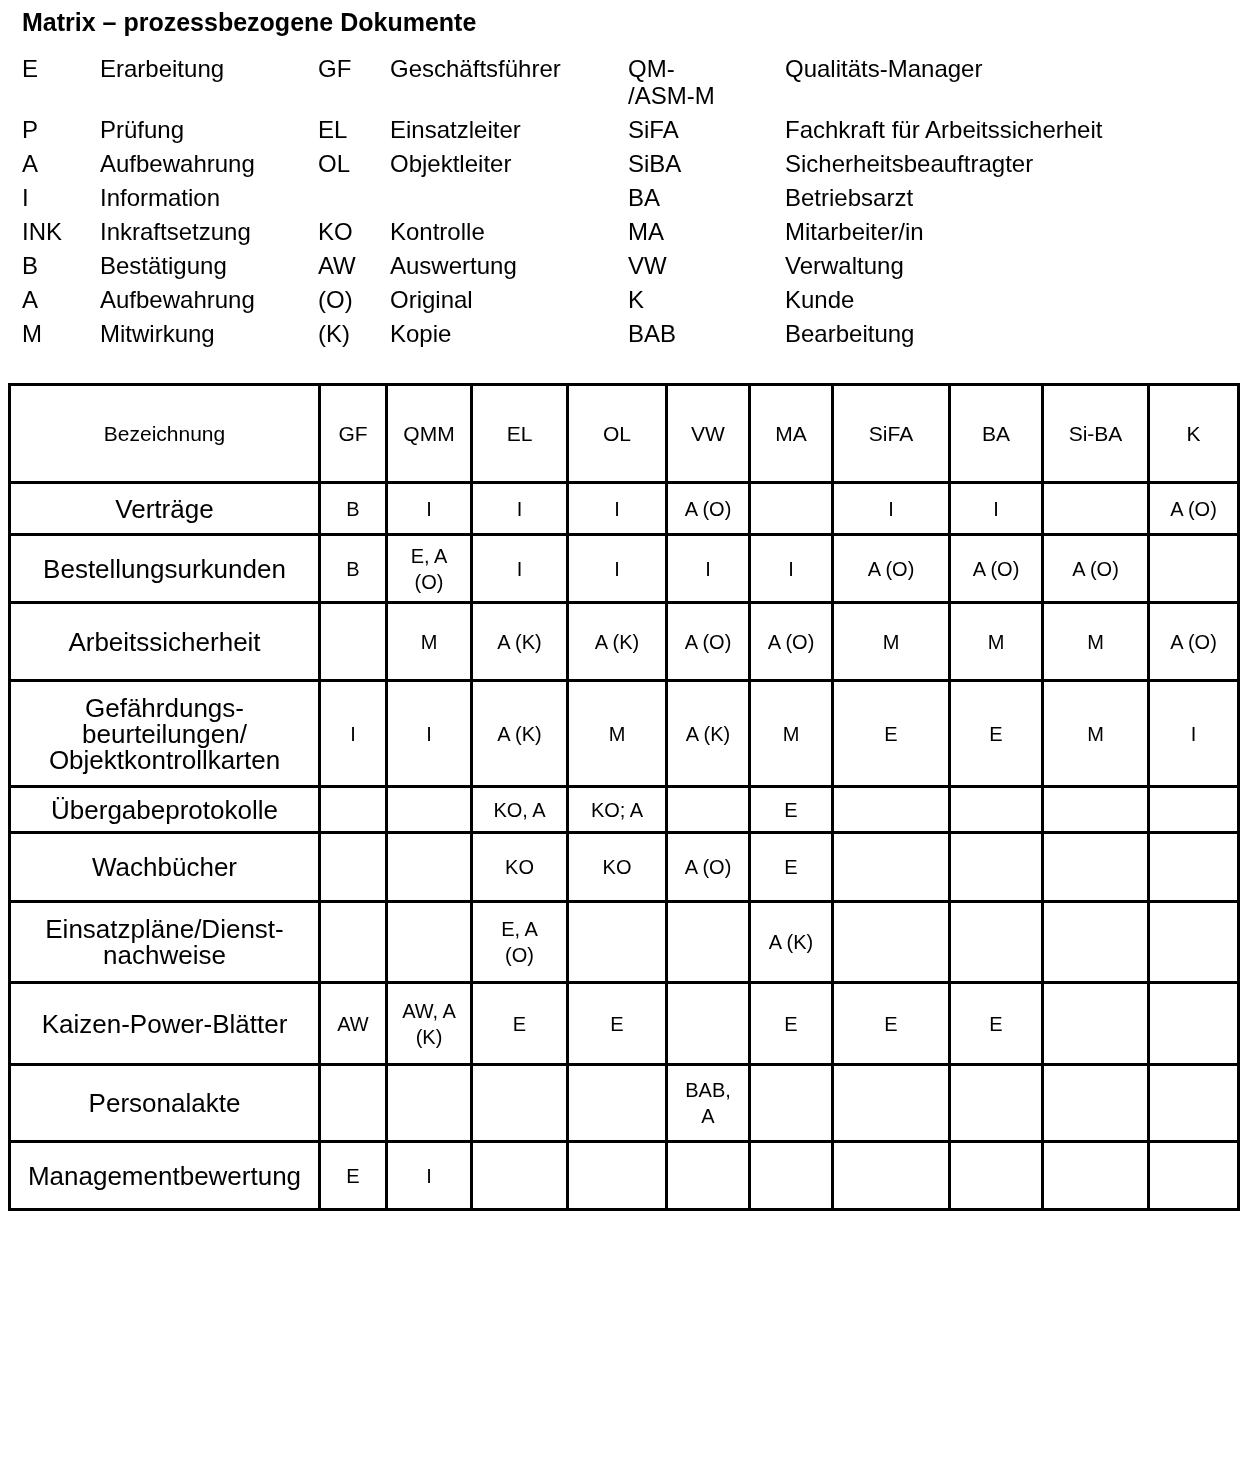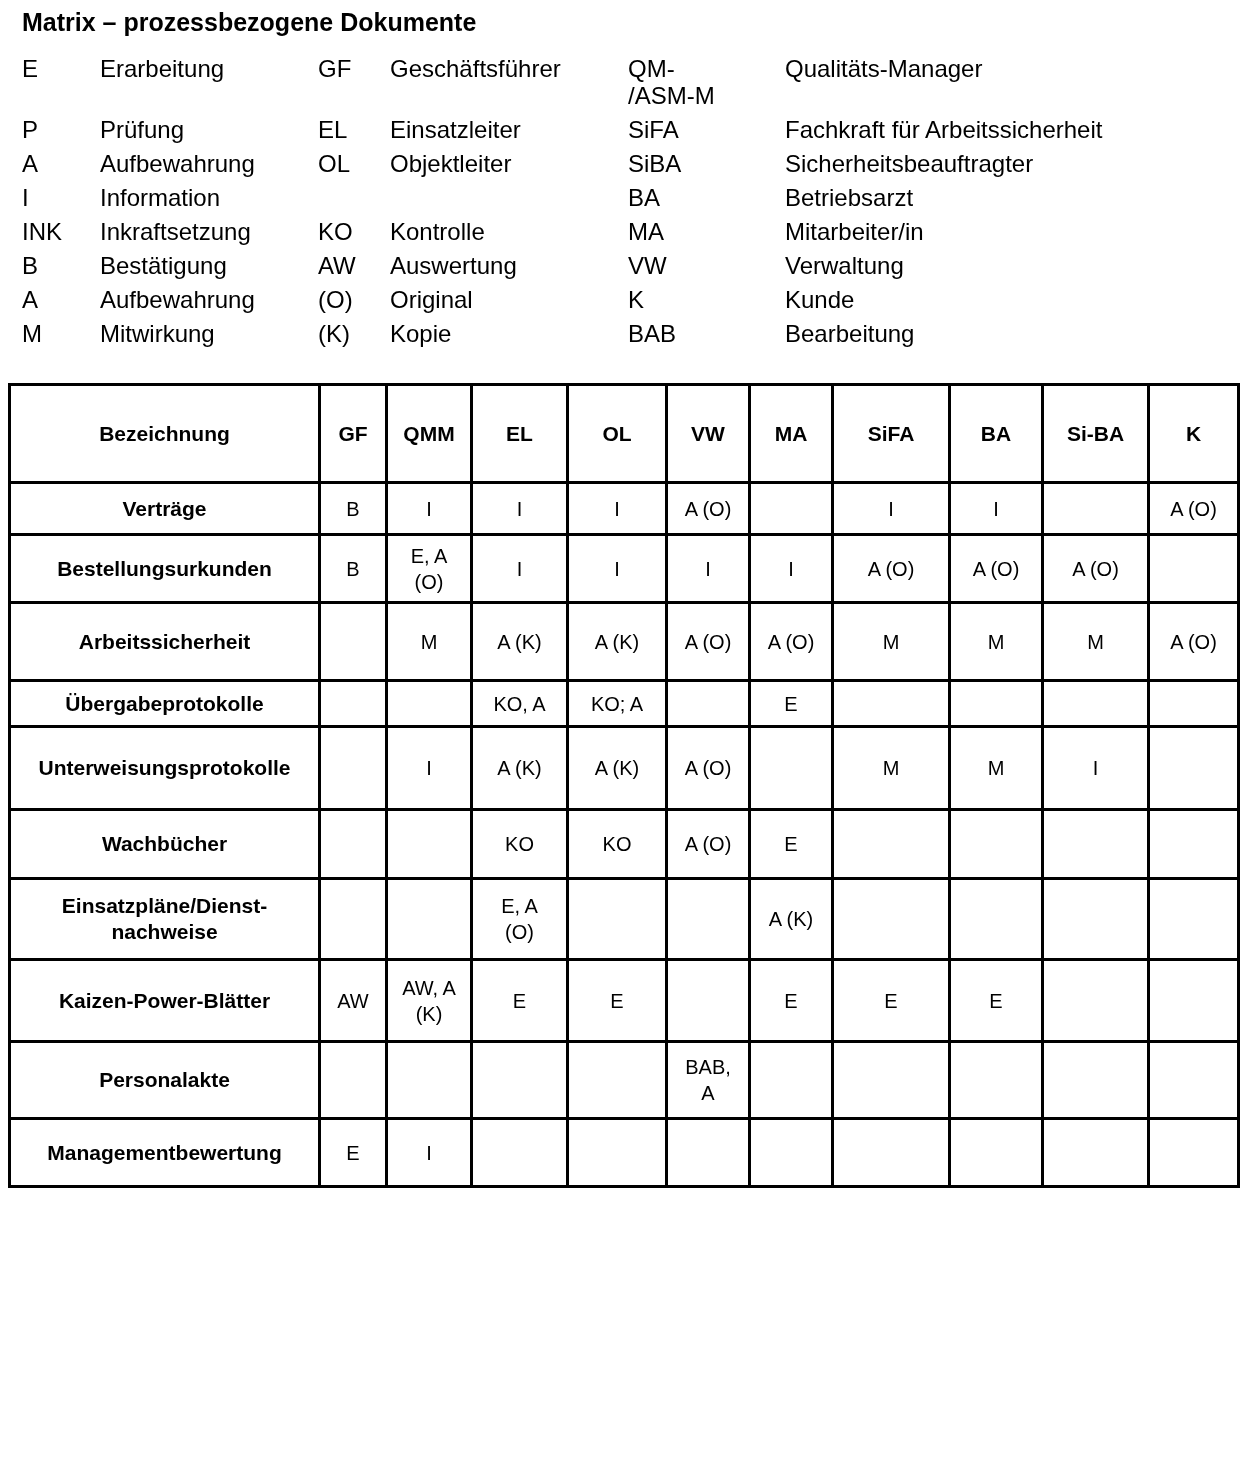--- a/index.html
+++ b/index.html
@@ -46,26 +46,26 @@
     text-align: center;
     vertical-align: middle;
     padding: 2px 4px;
     font-size: 20px;
     line-height: 26px;
     white-space: pre-line;
     overflow: hidden;
     box-sizing: border-box;
   }
   table.matrix th {
-    font-weight: bold;
+    font-weight: normal;
     font-size: 21px;
   }
   table.matrix td.row-label {
-    font-weight: bold;
-    font-size: 21px;
+    font-weight: normal;
+    font-size: 26px;
   }
 </style>
 </head>
 <body>
 
 <div class="page-title">Matrix – prozessbezogene Dokumente</div>
 
 <div class="legend" id="legend"><div class="legend-abbr">E</div><div class="legend-term">Erarbeitung</div><div class="legend-abbr">GF</div><div class="legend-term">Geschäftsführer</div><div class="legend-abbr">QM-
 /ASM-M</div><div class="legend-term">Qualitäts-Manager</div><div class="legend-abbr">P</div><div class="legend-term">Prüfung</div><div class="legend-abbr">EL</div><div class="legend-term">Einsatzleiter</div><div class="legend-abbr">SiFA</div><div class="legend-term">Fachkraft für Arbeitssicherheit</div><div class="legend-abbr">A</div><div class="legend-term">Aufbewahrung</div><div class="legend-abbr">OL</div><div class="legend-term">Objektleiter</div><div class="legend-abbr">SiBA</div><div class="legend-term">Sicherheitsbeauftragter</div><div class="legend-abbr">I</div><div class="legend-term">Information</div><div class="legend-abbr"></div><div class="legend-term"></div><div class="legend-abbr">BA</div><div class="legend-term">Betriebsarzt</div><div class="legend-abbr">INK</div><div class="legend-term">Inkraftsetzung</div><div class="legend-abbr">KO</div><div class="legend-term">Kontrolle</div><div class="legend-abbr">MA</div><div class="legend-term">Mitarbeiter/in</div><div class="legend-abbr">B</div><div class="legend-term">Bestätigung</div><div class="legend-abbr">AW</div><div class="legend-term">Auswertung</div><div class="legend-abbr">VW</div><div class="legend-term">Verwaltung</div><div class="legend-abbr">A</div><div class="legend-term">Aufbewahrung</div><div class="legend-abbr">(O)</div><div class="legend-term">Original</div><div class="legend-abbr">K</div><div class="legend-term">Kunde</div><div class="legend-abbr">M</div><div class="legend-term">Mitwirkung</div><div class="legend-abbr">(K)</div><div class="legend-term">Kopie</div><div class="legend-abbr">BAB</div><div class="legend-term">Bearbeitung</div></div>
 
@@ -132,44 +132,46 @@
         <td>M</td>
         <td>A (K)</td>
         <td>A (K)</td>
         <td>A (O)</td>
         <td>A (O)</td>
         <td>M</td>
         <td>M</td>
         <td>M</td>
         <td>A (O)</td>
       </tr>
+      <tr style="height: 106px;">
+        <td class="row-label">Gefährdungs-
+beurteilungen/
+Objektkontrollkarten</td>
+        <td>I</td>
+        <td>I</td>
+        <td>A (K)</td>
+        <td>M</td>
+        <td>A (K)</td>
+        <td>M</td>
+        <td>E</td>
+        <td>E</td>
+        <td>M</td>
+        <td>I</td>
+      </tr>
       <tr style="height: 46px;">
         <td class="row-label">Übergabeprotokolle</td>
         <td></td>
         <td></td>
         <td>KO, A</td>
         <td>KO; A</td>
         <td></td>
         <td>E</td>
         <td></td>
         <td></td>
         <td></td>
-        <td></td>
-      </tr>
-      <tr style="height: 83px;">
-        <td class="row-label">Unterweisungsprotokolle</td>
-        <td></td>
-        <td>I</td>
-        <td>A (K)</td>
-        <td>A (K)</td>
-        <td>A (O)</td>
-        <td></td>
-        <td>M</td>
-        <td>M</td>
-        <td>I</td>
         <td></td>
       </tr>
       <tr style="height: 69px;">
         <td class="row-label">Wachbücher</td>
         <td></td>
         <td></td>
         <td>KO</td>
         <td>KO</td>
         <td>A (O)</td>
         <td>E</td>

